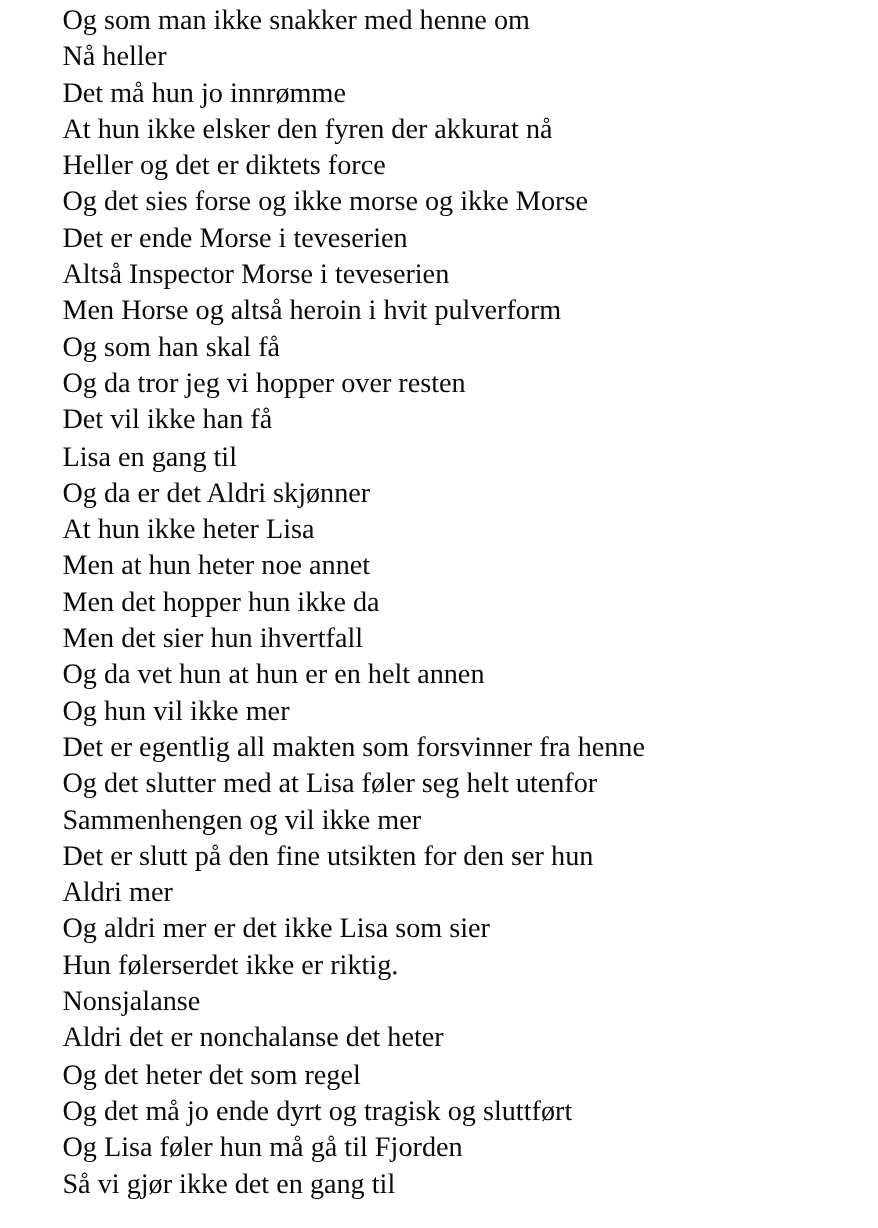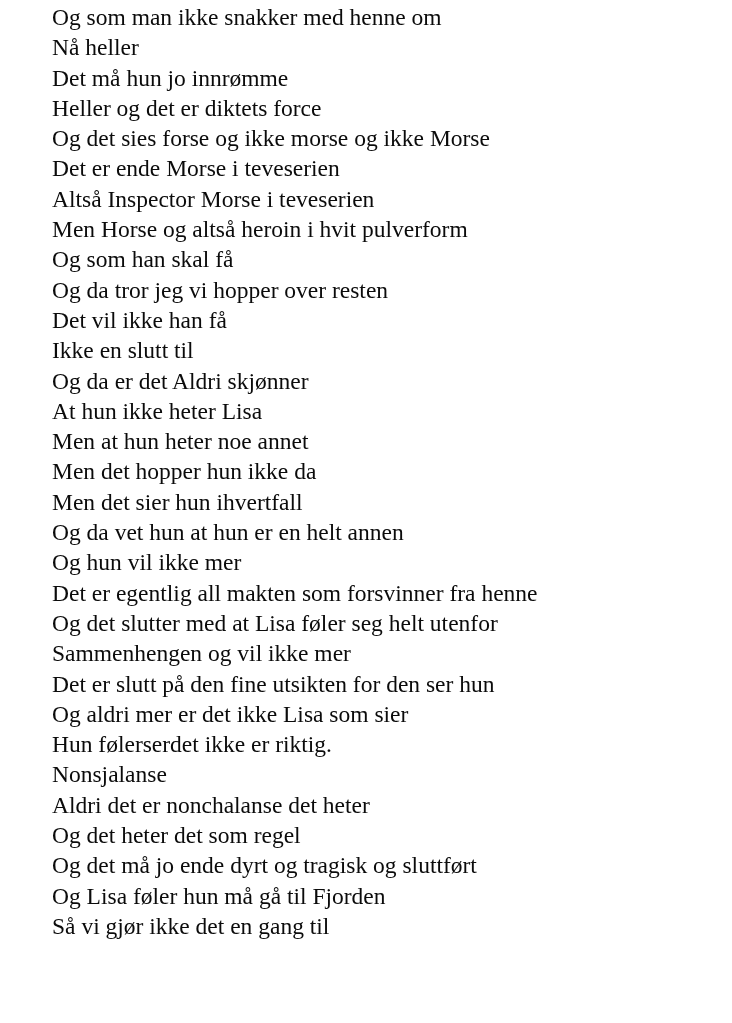--- a/index.html
+++ b/index.html
@@ -33,40 +33,42 @@
   }
 </style>
 </head>
 <body>
 
 <div class="page">
   <div class="poem">
     <div class="line">Og som man ikke snakker med henne om</div>
     <div class="line">Nå heller</div>
     <div class="line">Det må hun jo innrømme</div>
+    <div class="line">At hun ikke elsker den fyren der akkurat nå</div>
     <div class="line">Heller og det er diktets force</div>
     <div class="line">Og det sies forse og ikke morse og ikke Morse</div>
     <div class="line">Det er ende Morse i teveserien</div>
     <div class="line">Altså Inspector Morse i teveserien</div>
     <div class="line">Men Horse og altså heroin i hvit pulverform</div>
     <div class="line">Og som han skal få</div>
     <div class="line">Og da tror jeg vi hopper over resten</div>
     <div class="line">Det vil ikke han få</div>
-    <div class="line">Ikke en slutt til</div>
+    <div class="line">Lisa en gang til</div>
     <div class="line">Og da er det Aldri skjønner</div>
     <div class="line">At hun ikke heter Lisa</div>
     <div class="line">Men at hun heter noe annet</div>
     <div class="line">Men det hopper hun ikke da</div>
     <div class="line">Men det sier hun ihvertfall</div>
     <div class="line">Og da vet hun at hun er en helt annen</div>
     <div class="line">Og hun vil ikke mer</div>
     <div class="line">Det er egentlig all makten som forsvinner fra henne</div>
     <div class="line">Og det slutter med at Lisa føler seg helt utenfor</div>
     <div class="line">Sammenhengen og vil ikke mer</div>
     <div class="line">Det er slutt på den fine utsikten for den ser hun</div>
+    <div class="line">Aldri mer</div>
     <div class="line">Og aldri mer er det ikke Lisa som sier</div>
     <div class="line">Hun følerserdet ikke er riktig.</div>
     <div class="line">Nonsjalanse</div>
     <div class="line">Aldri det er nonchalanse det heter</div>
     <div class="line">Og det heter det som regel</div>
     <div class="line">Og det må jo ende dyrt og tragisk og sluttført</div>
     <div class="line">Og Lisa føler hun må gå til Fjorden</div>
     <div class="line">Så vi gjør ikke det en gang til</div>
   </div>
 </div>

